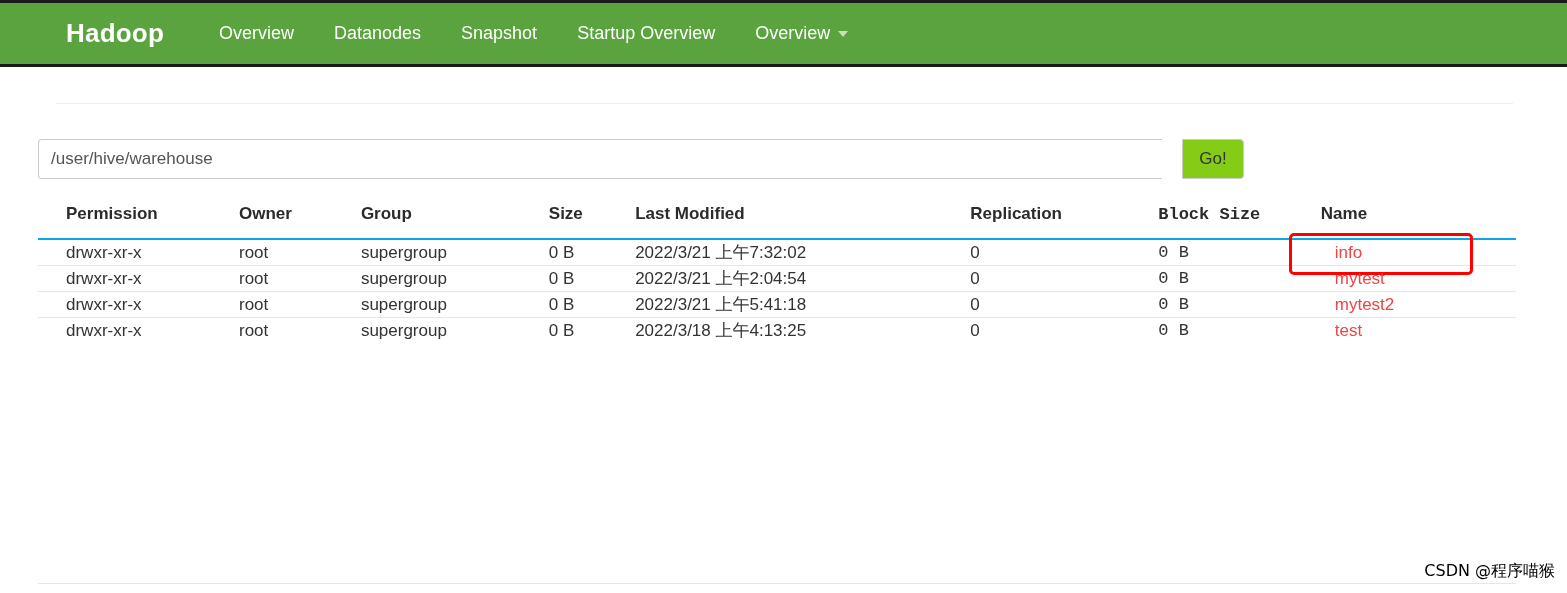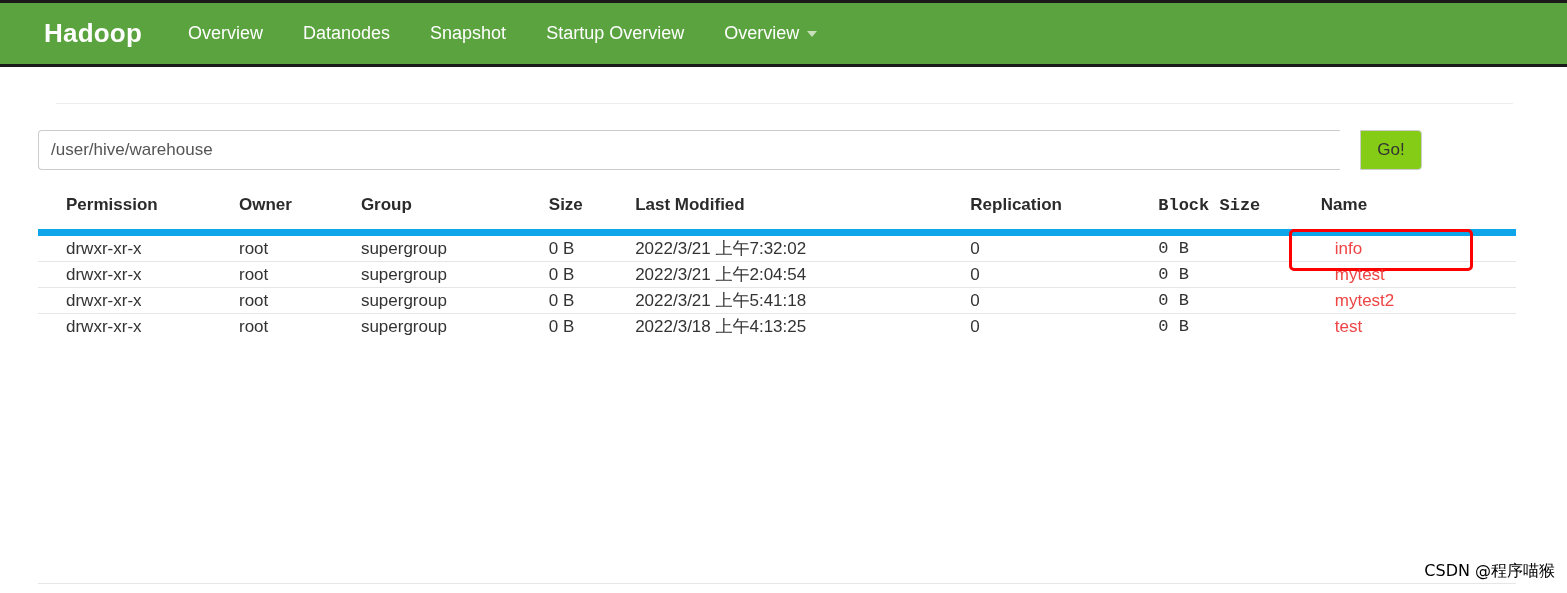--- a/index.html
+++ b/index.html
@@ -15,36 +15,36 @@
 
   
   .navbar {
     position: relative;
     height: 67px;
     background: #5aa33f;
     border-top: 3px solid #1a1a1a;
     border-bottom: 3px solid #1a1a1a;
     display: flex;
     align-items: center;
-    padding-left: 44px;
+    padding-left: 66px;
   }
   .brand {
     color: #ffffff;
     font-size: 26px;
     font-weight: bold;
     letter-spacing: 0.2px;
     margin-right: 26px;
     text-decoration: none;
     white-space: nowrap;
   }
   .nav-list {
     display: flex;
     align-items: center;
     list-style: none;
-    margin: 0;
+    margin: 9px;
     padding: 0;
   }
   .nav-item {
     color: #ffffff;
     font-size: 18px;
     padding: 0 20px;
     white-space: nowrap;
     cursor: pointer;
     text-decoration: none;
     display: flex;
@@ -73,23 +73,23 @@
   }
   .divider {
     border: 0;
     border-top: 1px solid #eeeeee;
     margin: 36px 0 0 2px;
   }
 
   
   .input-group {
     display: flex;
-    margin-top: 26px;
+    margin-top: 35px;
     margin-left: -16px;
-    width: 1384px;
+    width: 1206px;
     gap: 20px;
   }
   .path-input {
     flex: 1 1 auto;
     height: 40px;
     border: 1px solid #cccccc;
     border-right: none;
     border-radius: 4px 0 0 4px;
     padding: 6px 12px;
     font-size: 17px;
@@ -117,21 +117,21 @@
     width: 100%;
     border-collapse: collapse;
     font-size: 17px;
     color: #333333;
   }
   table.fs-table th {
     text-align: left;
     font-weight: bold;
     color: #2b2b2b;
     padding: 9px 8px 14px 8px;
-    border-bottom: 7px solid #0ea5e9;
+    border-bottom: 2px solid #0ea5e9;
     white-space: nowrap;
   }
   table.fs-table td {
     padding: 1px 8px;
     border-top: 1px solid #e6e6e6;
     color: #333333;
     white-space: nowrap;
   }
   table.fs-table tbody tr:last-child td {
     border-bottom: none;

